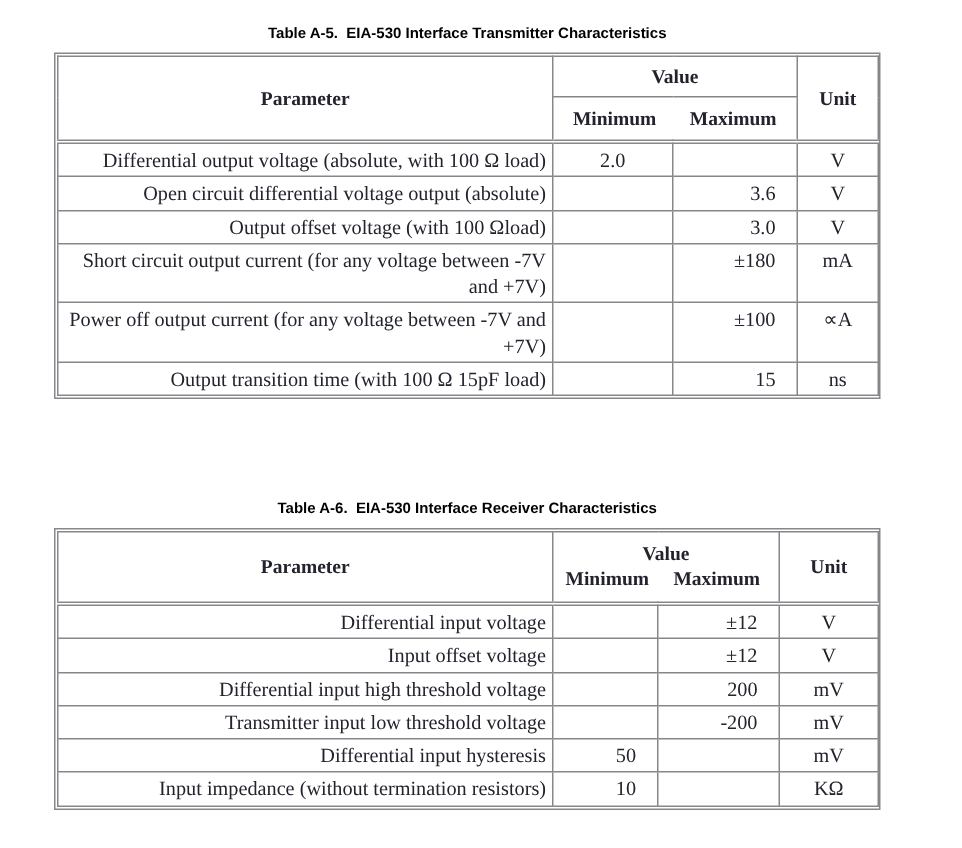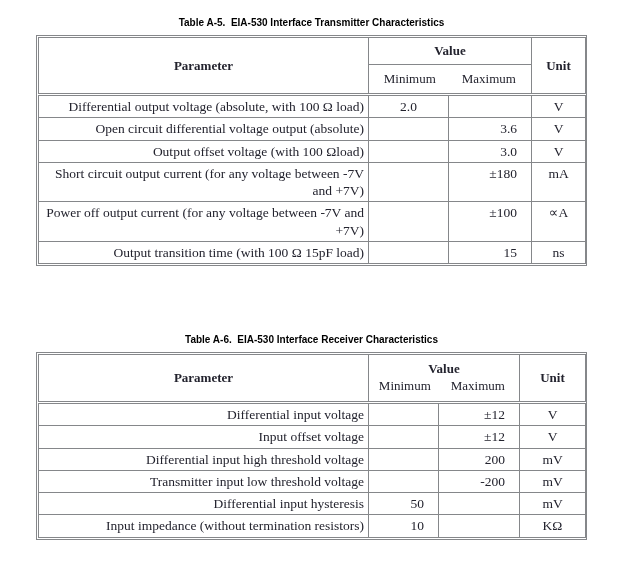--- a/index.html
+++ b/index.html
@@ -29,21 +29,21 @@
   .c-min, .c-max { text-align:right; padding-right:14px; }
   .min-center .c-min { text-align:center; padding-right:4px; }
   .c-unit { text-align:center; }
   
   .dbl { border-bottom:3px double #85878a; }
   
   .h5-r1 th { height:24px; }
   .h5-r2 th { height:26px; }
   
   .h6 th { height:44px; }
-  .minmax-line { display:flex; font-weight:normal;justify-content:flex-end; }
+  .minmax-line { display:flex; font-weight:bold;justify-content:flex-end; }
   .minmax-line span { display:block; text-align:center; }
   .mm5 span:nth-child(1){ width:80px; } .mm5 span:nth-child(2){ width:83px; }
   .mm6 span:nth-child(1){ width:70px; } .mm6 span:nth-child(2){ width:81px; }
   .vstack div { line-height:1.3; }
 </style>
 </head>
 <body>
 
 <div class="page">
 

